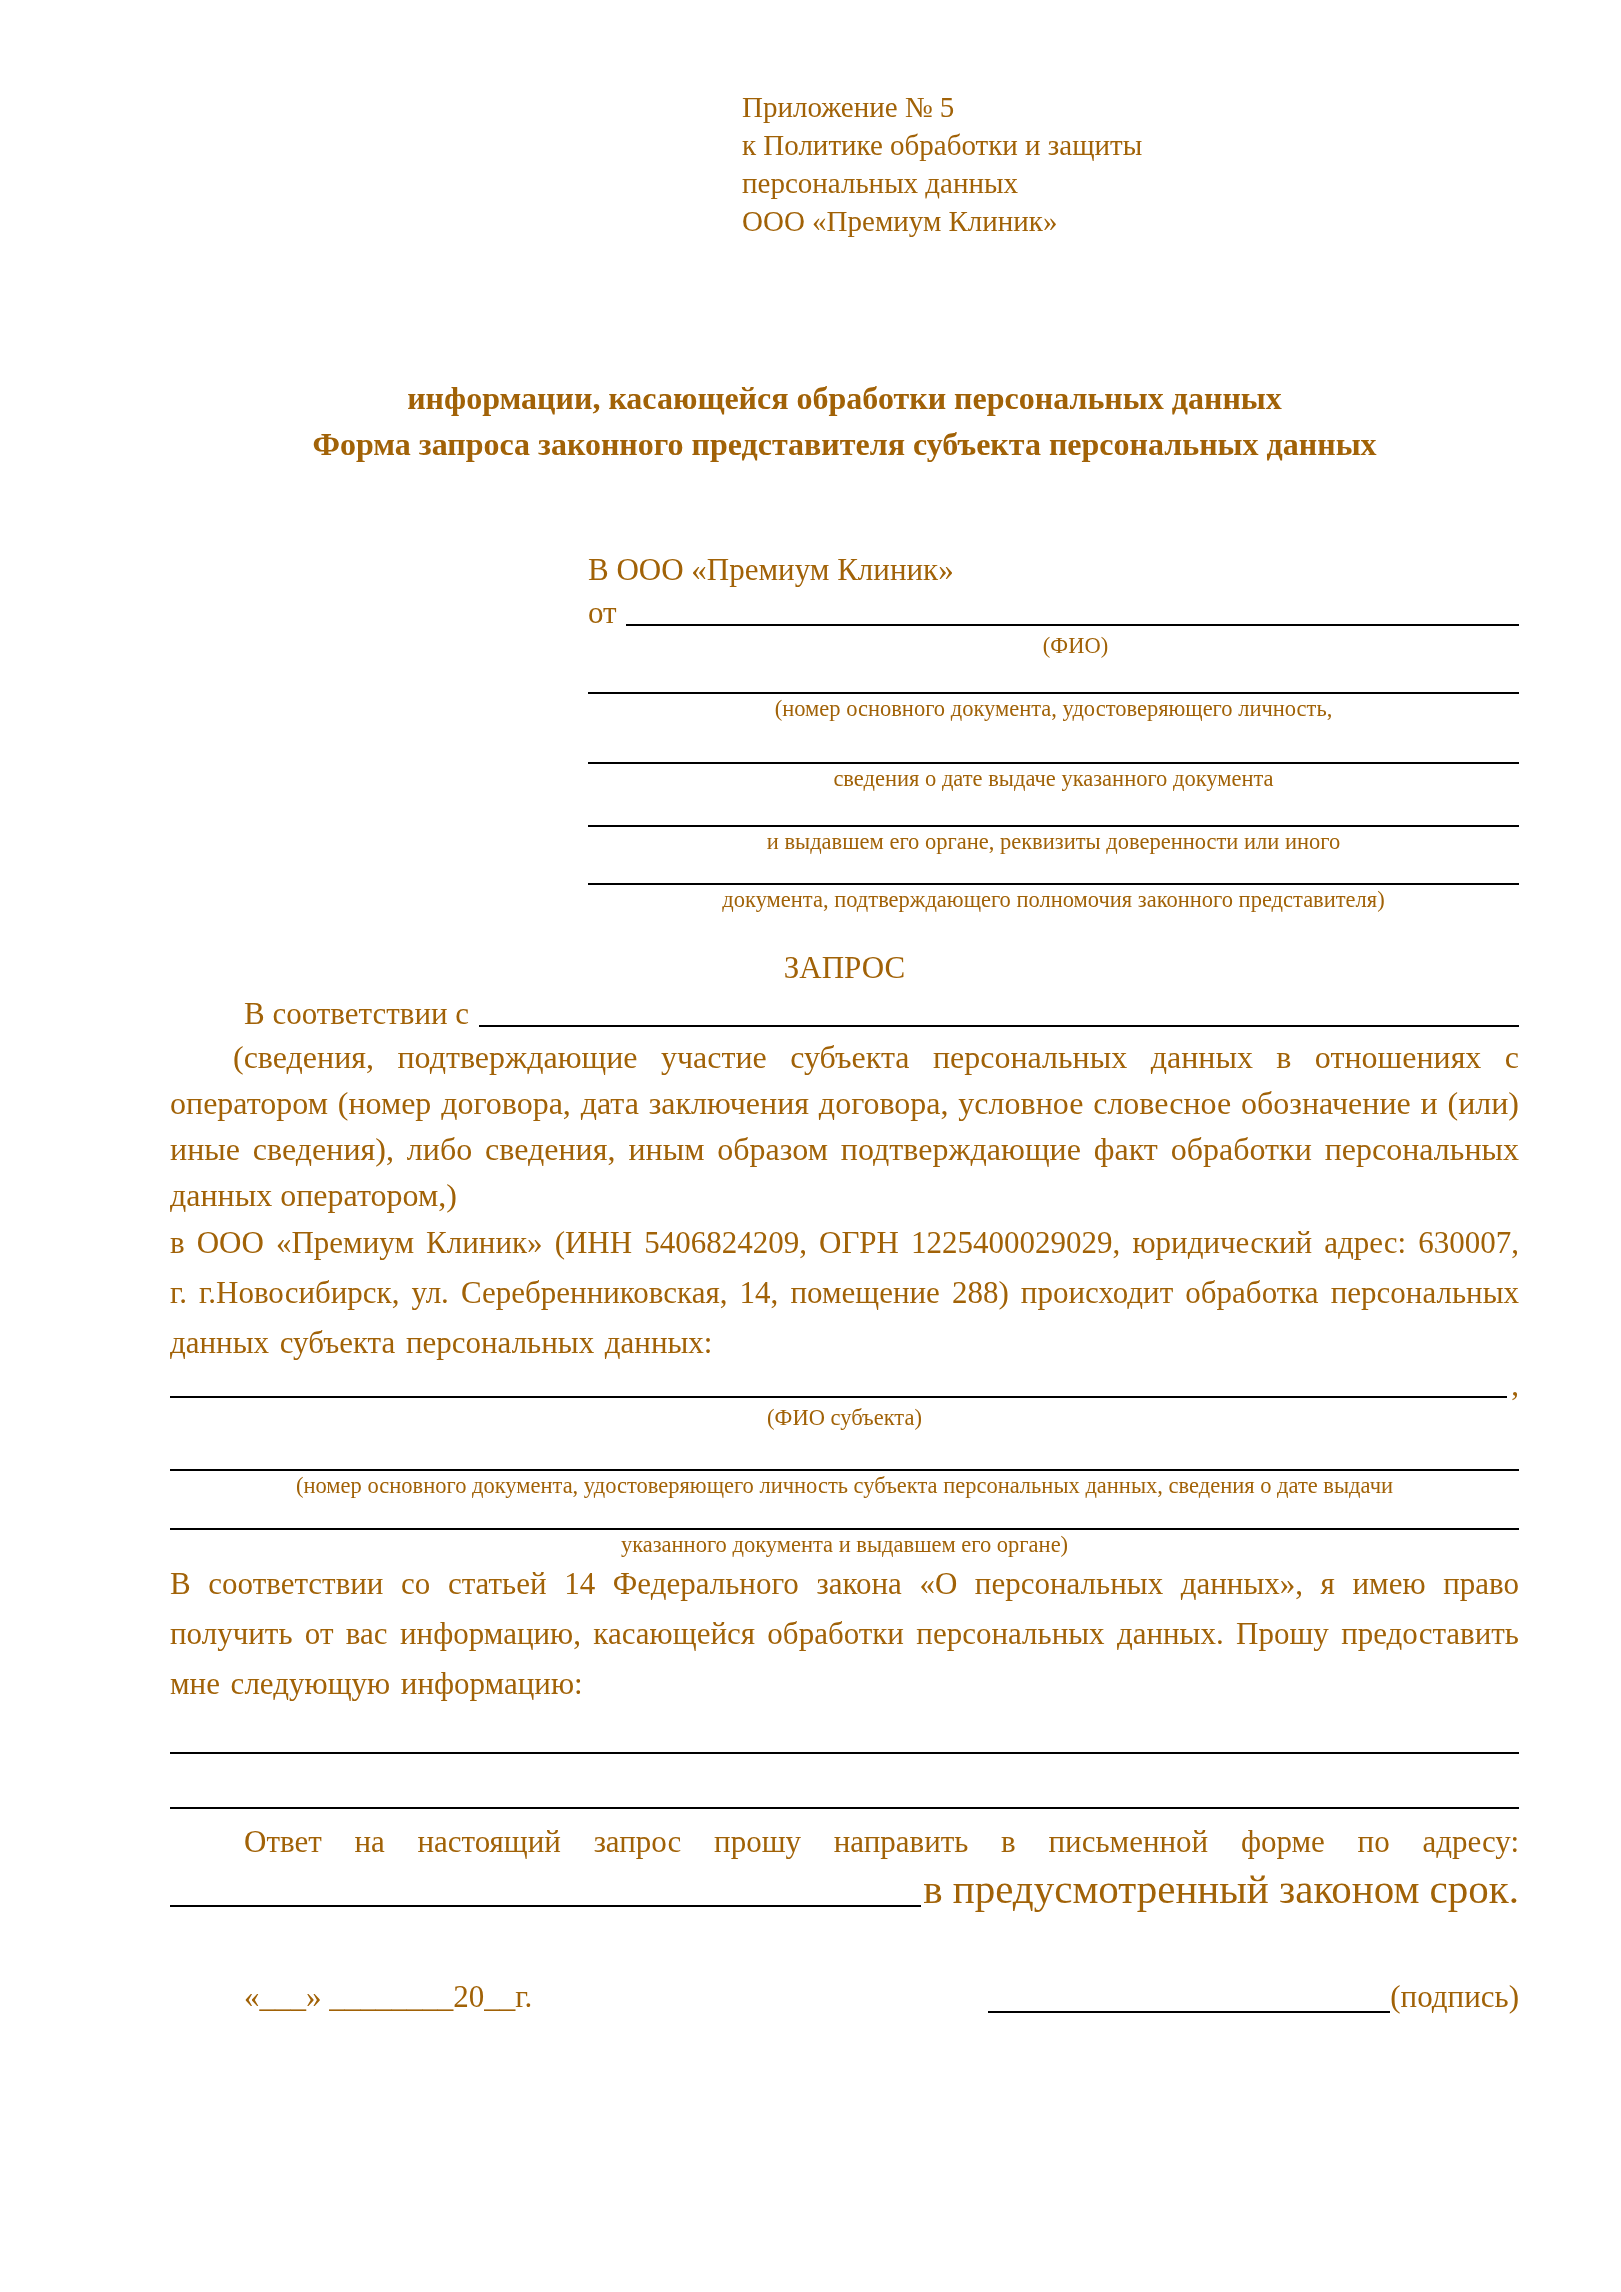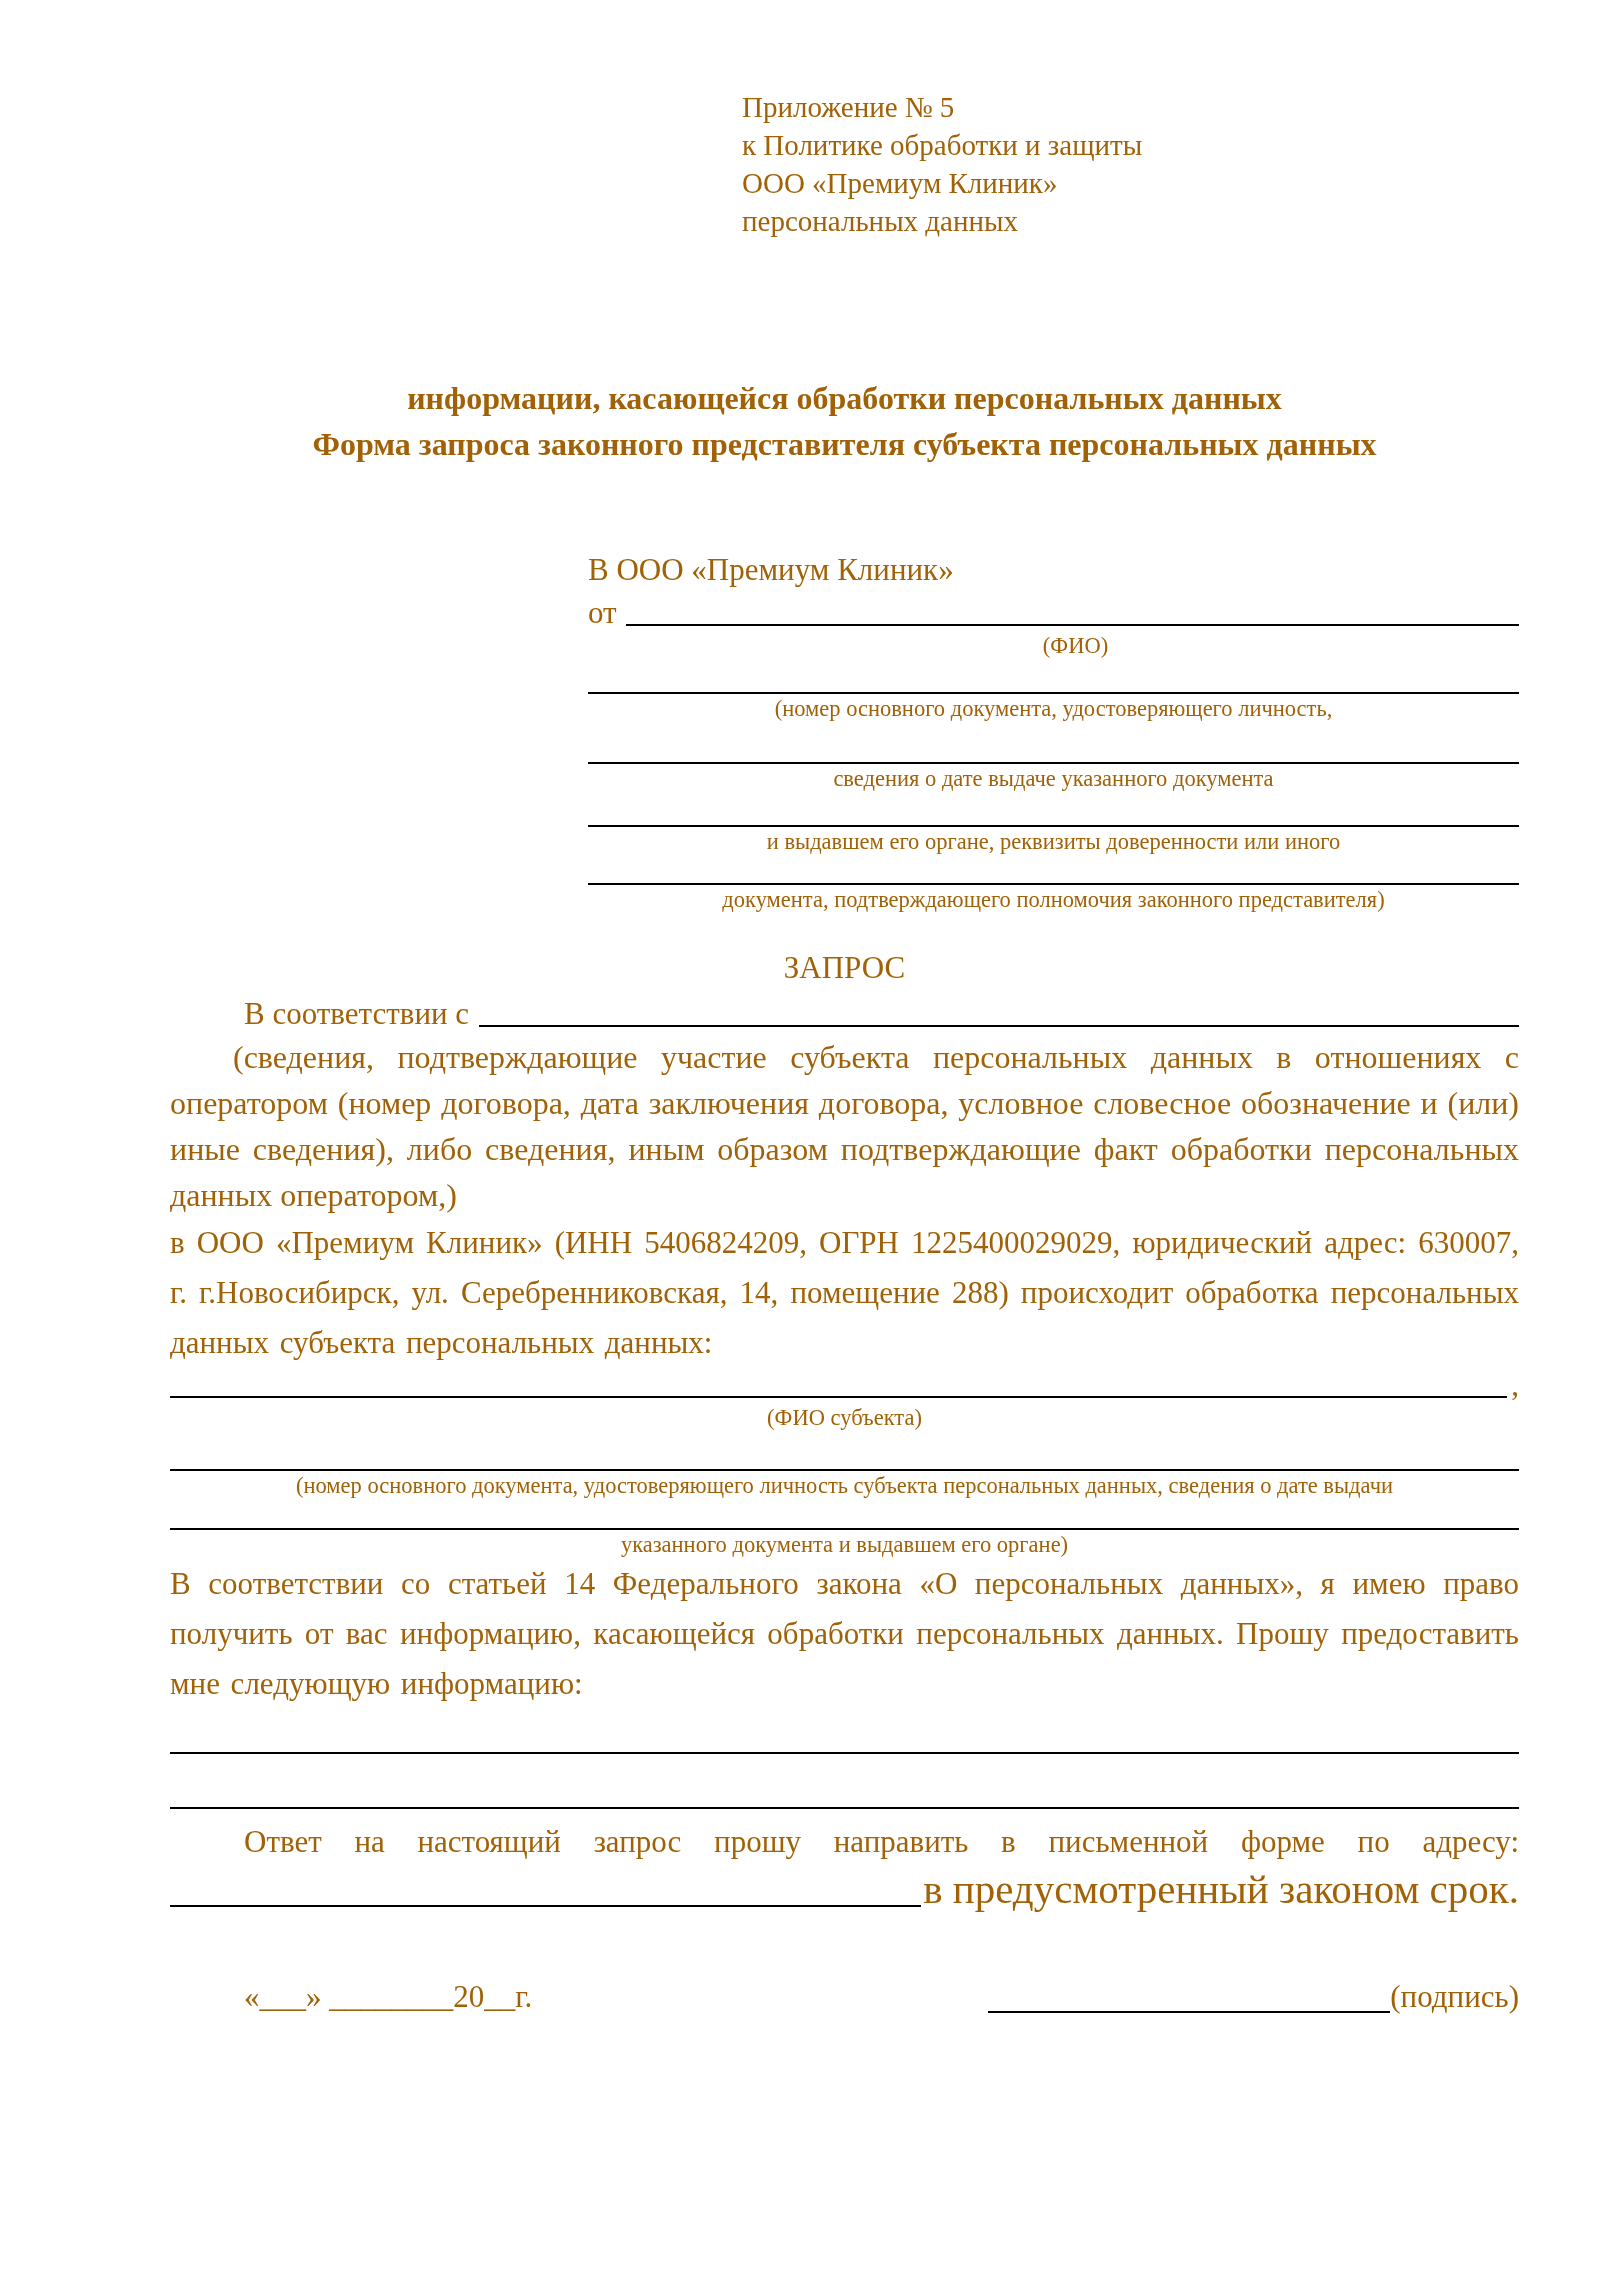--- a/index.html
+++ b/index.html
@@ -145,22 +145,22 @@
 </style>
 </head>
 <body>
 
 <div class="page">
   <div class="content">
 
     <div class="appendix">
       <div>Приложение № 5</div>
       <div>к Политике обработки и защиты</div>
+      <div>персональных данных</div>
       <div>ООО «Премиум Клиник»</div>
-      <div>персональных данных</div>
     </div>
 
     <div class="doc-title">
       <div>информации, касающейся обработки персональных данных</div>
       <div>Форма запроса законного представителя субъекта персональных данных</div>
     </div>
 
     <div class="addressee">
       <div class="addr-to">В ООО «Премиум Клиник»</div>
       <div class="row ot-row">

